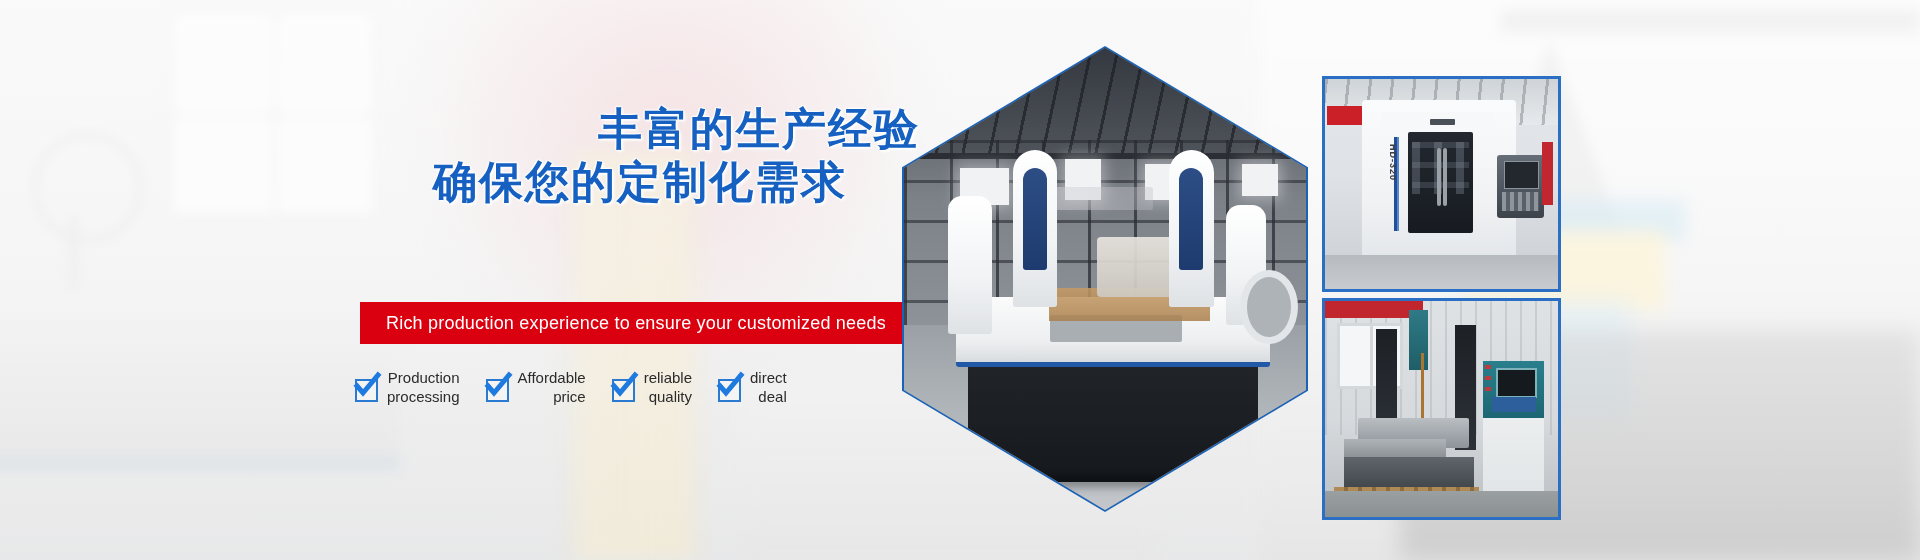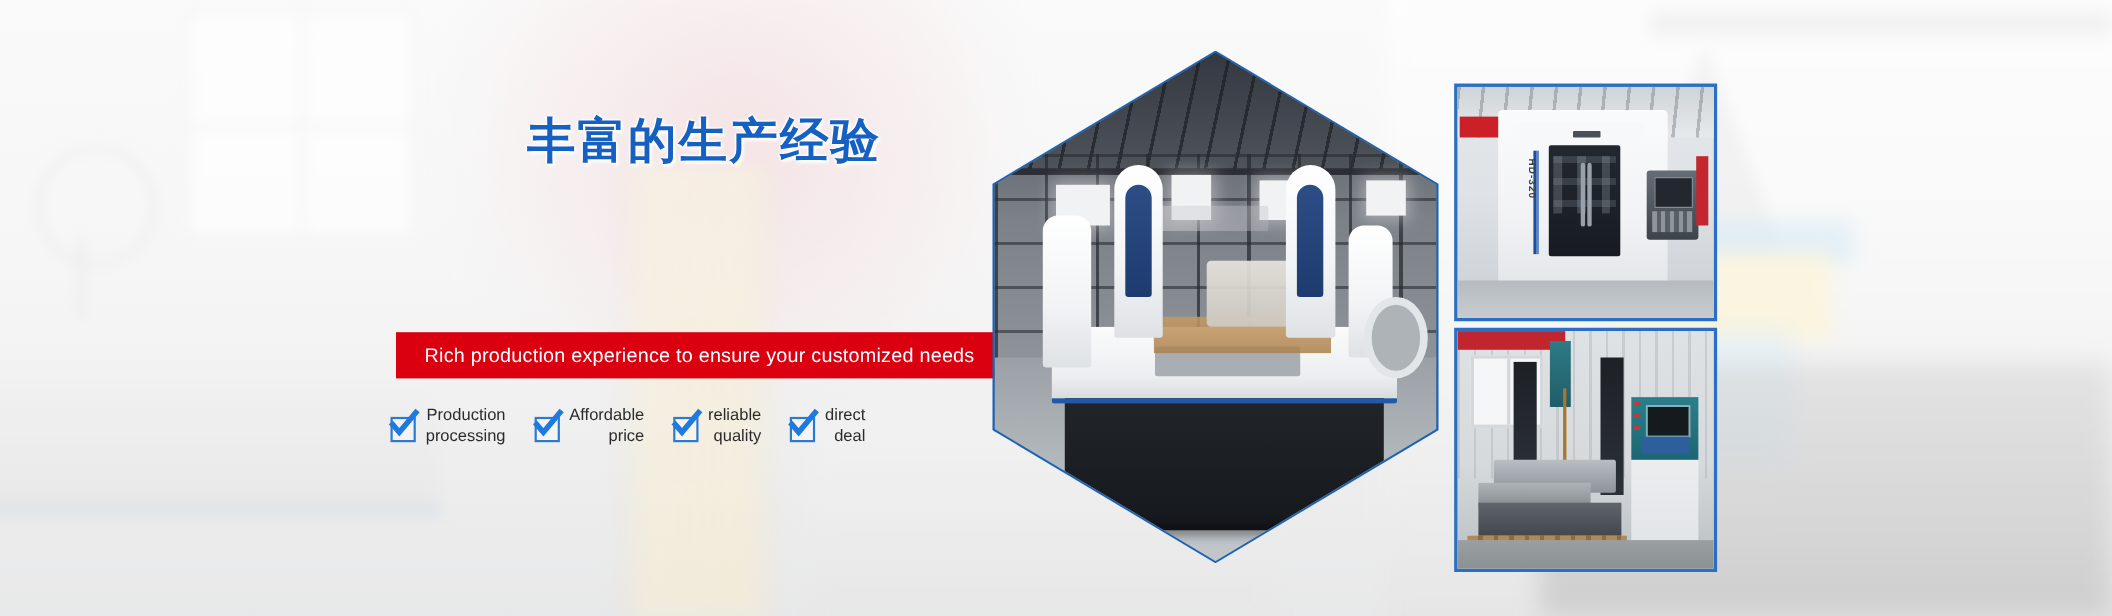--- a/index.html
+++ b/index.html
@@ -192,21 +192,21 @@
     color: #1560c0;
     text-shadow:
        0 0 2px #ffffff,
        1px 0 2px #ffffff,
       -1px 0 2px #ffffff,
        0 1px 2px #ffffff,
        0 -1px 2px #ffffff,
        2px 2px 3px rgba(255,255,255,.9);
     white-space: nowrap;
   }
-  .headline .line1 { display: block; }
+  .headline .line1 { display: block; text-align: right; }
   .headline .line2 { display: block; margin-top: 4px; }
 
   .redbar {
     position: absolute;
     left: 360px;
     top: 302px;
     width: 545px;
     height: 42px;
     background: #da000f;
     display: flex;
@@ -627,20 +627,21 @@
     <div class="bg-right-truss"></div>
     <div class="bg-right-cyan"></div>
     <div class="bg-right-yellow"></div>
     <div class="bg-right-cyan2"></div>
     <div class="bg-right-dark"></div>
     <div class="bg-veil"></div>
   </div>
 
   <div class="headline">
     <span class="line1">丰富的生产经验</span>
+    <span class="line2">确保您的定制化需求</span>
   </div>
 
   <div class="redbar">
     <span class="redbar-text">Rich production experience to ensure your customized needs</span>
   </div>
 
   <div class="features">
 
     <div class="feature">
       <span class="check-box">

